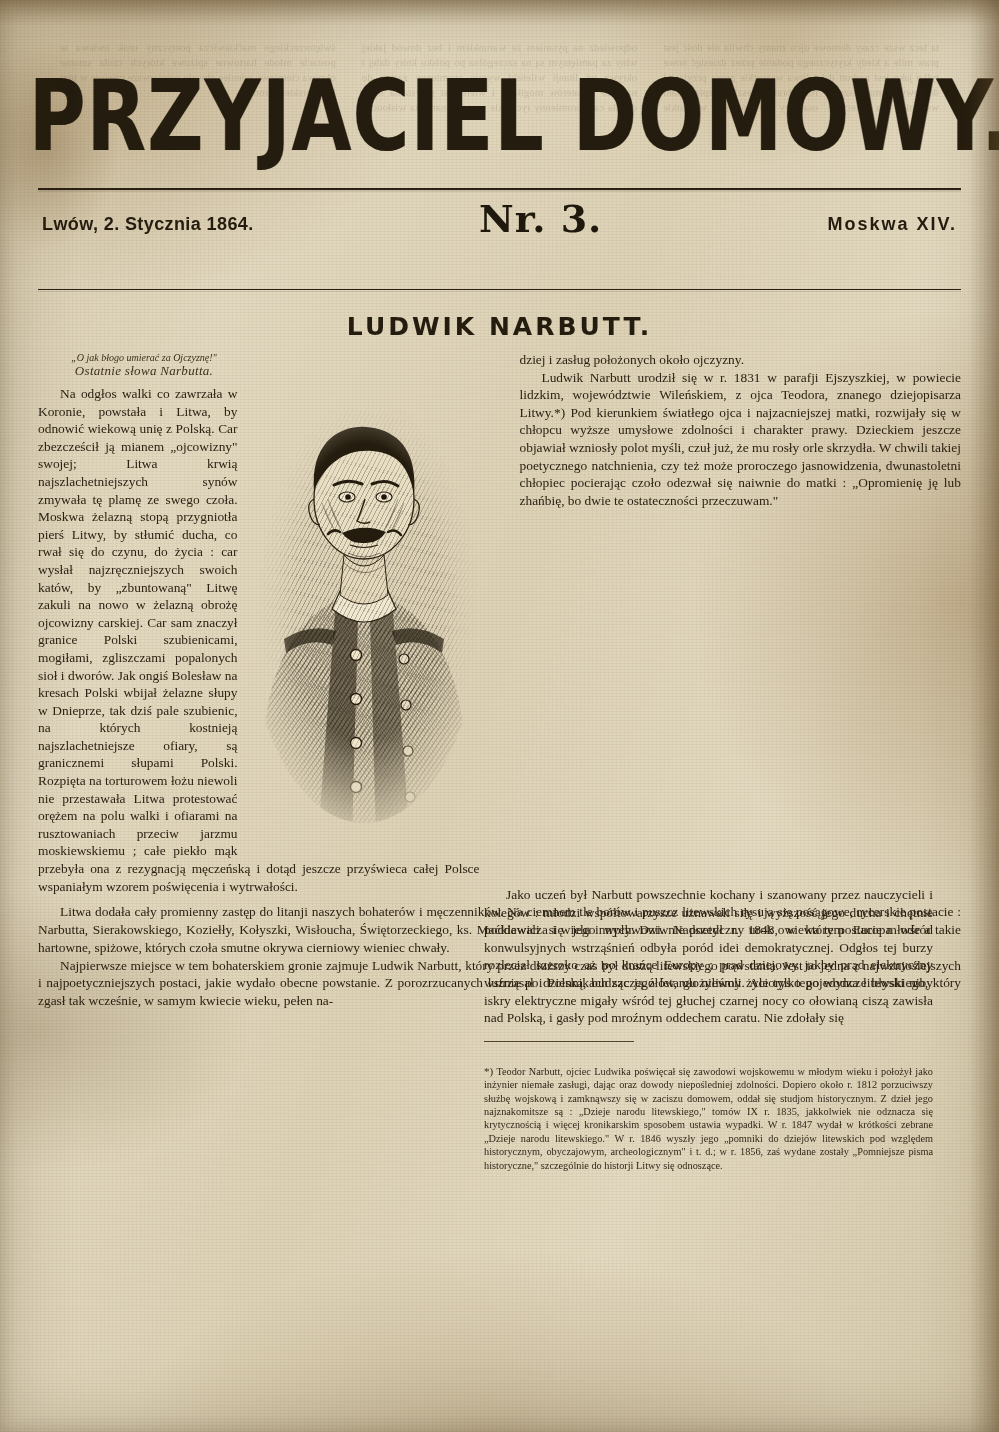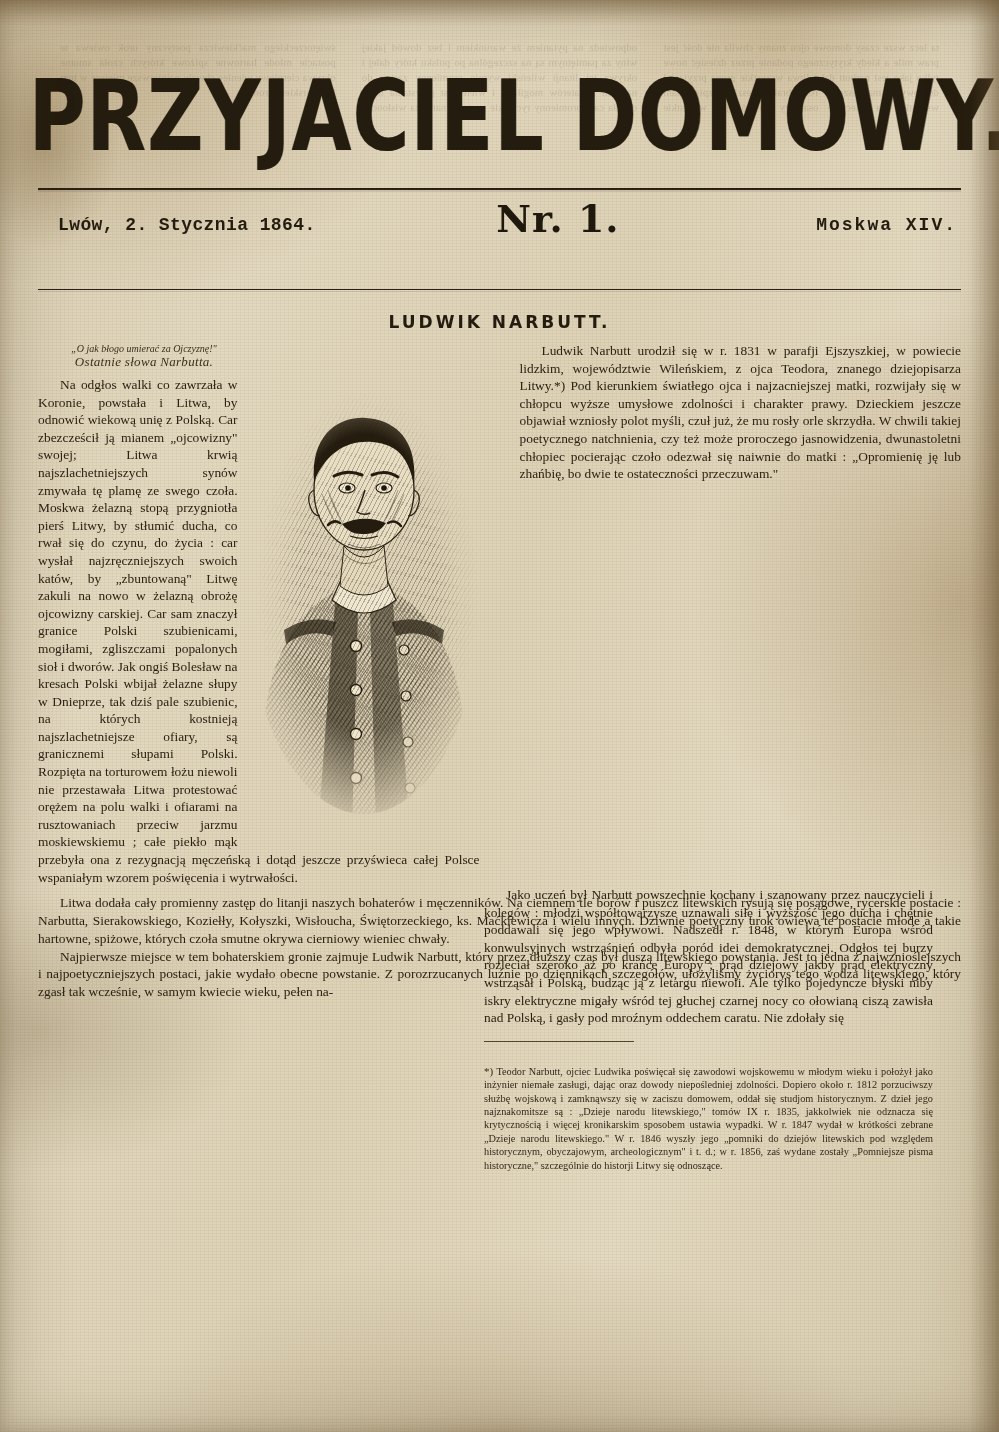--- a/index.html
+++ b/index.html
@@ -67,42 +67,41 @@
   .rule {
     height:2px; background:#2a2013; margin-top:44px;
     box-shadow:0 2px 0 rgba(60,45,22,0.12);
   }
   .rule.thin { height:1px; }
   .headbar {
     display:flex; align-items:flex-end; justify-content:space-between;
     padding:6px 4px 4px 4px;
   }
   .issue-date, .yearline {
-    font-family:Liberation Mono, monospace;
+    font-family:Liberation Sans, sans-serif;
     font-weight:bold;
     font-size:18px;
     color:#241c0e;
     letter-spacing:0.4px;
     padding-bottom:6px;
-    margin-left:16px;
   }
   .yearline { letter-spacing:2px; }
   .issue-no {
     font-family:"DejaVu Serif", serif;
     font-weight:bold;
     font-size:38px;
     color:#1f180c;
     letter-spacing:1px;
   }
   
   .article-title {
     text-align:center;
     font-family:"DejaVu Sans", sans-serif;
     font-weight:bold;
-    font-size:17px;
+    font-size:25px;
     letter-spacing:3px;
     color:#241c0e;
     margin:22px 0 10px 0;
   }
   .epigraph {
     font-size:10px;
     line-height:13px;
     color:#3b2f1a;
     font-style:italic;
     text-align:center;
@@ -190,21 +189,21 @@
 <div class="stain1"></div>
 
 <div class="sheet">
 
   <div class="masthead">PRZYJACIEL DOMOWY.</div>
 
   <div class="rule"></div>
 
   <div class="headbar">
     <div class="issue-date">Lwów, 2. Stycznia 1864.</div>
-    <div class="issue-no">Nr. 1.</div>
+    <div class="issue-no">Nr. 3.</div>
     <div class="yearline">Moskwa XIV.</div>
   </div>
 
   <div class="rule thin"></div>
 
   <div class="article-title">LUDWIK NARBUTT.</div>
 
   <div class="cols">
 
     <div class="col">
@@ -291,20 +290,21 @@
             <path d="M66 112 q -8 4 -4 16 q 3 10 10 10" fill="none" stroke="#2a2113" stroke-width="1.2"></path>
             <path d="M166 112 q 8 4 4 16 q -3 10 -10 10" fill="none" stroke="#2a2113" stroke-width="1.2"></path>
           </g>
         </svg>
       </div>
 
       <p>Na odgłos walki co zawrzała w Koronie, powstała i Litwa, by odnowić wiekową unię z Polską. Car zbezcześcił ją mianem „ojcowizny" swojej; Litwa krwią najszlachetniejszych synów zmywała tę plamę ze swego czoła. Moskwa żelazną stopą przygniotła pierś Litwy, by stłumić ducha, co rwał się do czynu, do życia : car wysłał najzręczniejszych swoich katów, by „zbuntowaną" Litwę zakuli na nowo w żelazną obrożę ojcowizny carskiej. Car sam znaczył granice Polski szubienicami, mogiłami, zgliszczami popalonych sioł i dworów. Jak ongiś Bolesław na kresach Polski wbijał żelazne słupy w Dnieprze, tak dziś pale szubienic, na których kostnieją najszlachetniejsze ofiary, są granicznemi słupami Polski. Rozpięta na torturowem łożu niewoli nie przestawała Litwa protestować orężem na polu walki i ofiarami na rusztowaniach przeciw jarzmu moskiewskiemu ; całe piekło mąk przebyła ona z rezygnacją męczeńską i dotąd jeszcze przyświeca całej Polsce wspaniałym wzorem poświęcenia i wytrwałości.</p>
     </div>
 
     <div class="col col-right-top">
+      <p class="noind">dziej i zasług położonych około ojczyzny.</p>
       <p>Ludwik Narbutt urodził się w r. 1831 w parafji Ejszyszkiej, w powiecie lidzkim, województwie Wileńskiem, z ojca Teodora, znanego dziejopisarza Litwy.*) Pod kierunkiem światłego ojca i najzacniejszej matki, rozwijały się w chłopcu wyższe umysłowe zdolności i charakter prawy. Dzieckiem jeszcze objawiał wzniosły polot myśli, czuł już, że mu rosły orle skrzydła. W chwili takiej poetycznego natchnienia, czy też może proroczego jasnowidzenia, dwunastoletni chłopiec pocierając czoło odezwał się naiwnie do matki : „Opromienię ję lub zhańbię, bo dwie te ostateczności przeczuwam."</p>
     </div>
   </div>
 
   <div class="fullwidth">
     <p>Litwa dodała cały promienny zastęp do litanji naszych bohaterów i męczenników. Na ciemnem tle borów i puszcz litewskich rysują się posągowe, rycerskie postacie : Narbutta, Sierakowskiego, Koziełły, Kołyszki, Wisłoucha, Świętorzeckiego, ks. Maćkiewicza i wielu innych. Dziwnie poetyczny urok owiewa te postacie młode a takie hartowne, spiżowe, których czoła smutne okrywa cierniowy wieniec chwały.</p>
     <p>Najpierwsze miejsce w tem bohaterskiem gronie zajmuje Ludwik Narbutt, który przez dłuższy czas był duszą litewskiego powstania. Jest to jedna z najwznioślejszych i najpoetyczniejszych postaci, jakie wydało obecne powstanie. Z porozrzucanych luźnie po dziennikach szczegółów, ułożyliśmy życiorys tego wodza litewskiego, który zgasł tak wcześnie, w samym kwiecie wieku, pełen na-</p>
   </div>
 
 </div>

